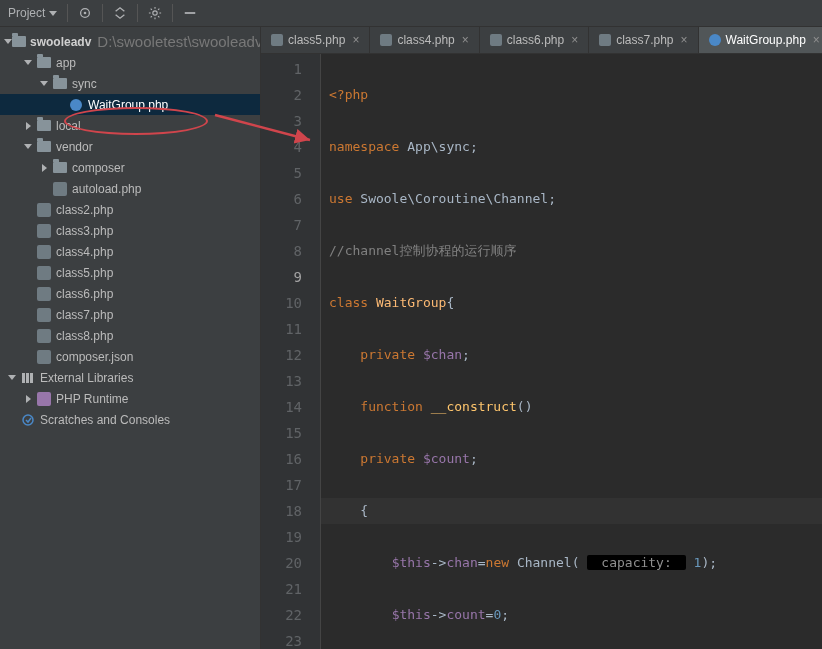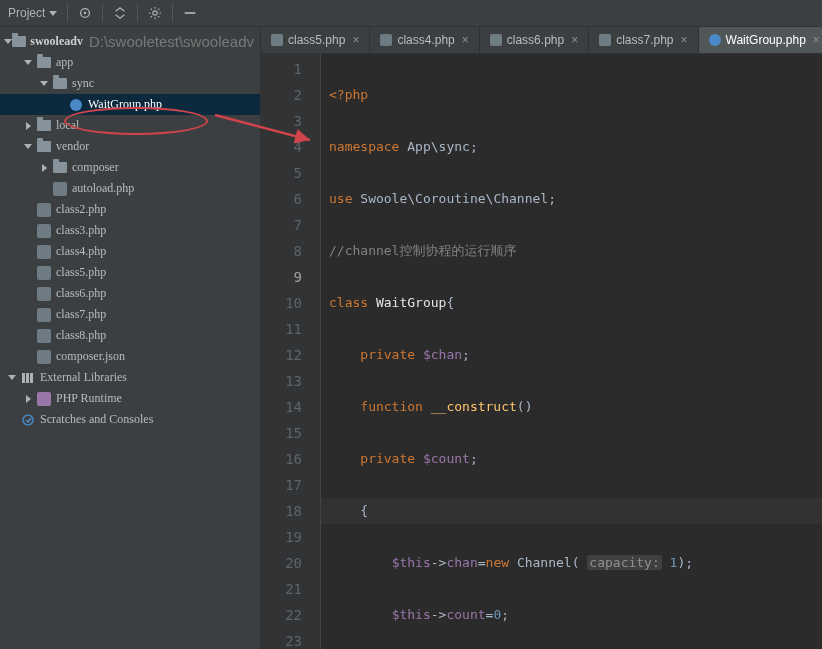--- a/index.html
+++ b/index.html
@@ -19,21 +19,21 @@
   .node{display:flex;align-items:center;height:21px;padding-right:6px;white-space:nowrap;color:#bbbbbb;}
   .node .arrow{width:16px;display:flex;justify-content:center;}
   .node .ic{width:16px;height:16px;margin-right:4px;display:flex;align-items:center;justify-content:center;}
   .folder-ic{width:14px;height:11px;background:#87939a;border-radius:1px;position:relative;}
   .folder-ic:before{content:"";position:absolute;top:-3px;left:0;width:6px;height:3px;background:#87939a;border-radius:1px 1px 0 0;}
   .php-ic{width:14px;height:14px;background:#9876aa;border-radius:2px;}
   .php-ic2{width:14px;height:14px;background:#6f7b82;border-radius:2px;}
   .json-ic{width:14px;height:14px;background:#6f7b82;border-radius:2px;}
   .class-ic{width:12px;height:12px;border-radius:50%;background:#4a88c7;}
   .node.sel{background:#0d293e;color:#ffffff;}
-  .node .txt{color:inherit;font-family:Liberation Serif, serif;}
+  .node .txt{color:inherit;}
   .node .dim{color:#787878;margin-left:6px;font-size:15px;}
   .indent0{padding-left:4px;}
   .indent1{padding-left:20px;}
   .indent2{padding-left:36px;}
   .indent3{padding-left:52px;}
   
   .ellipse{position:absolute;border:2px solid #d0454c;border-radius:50%/50%;width:140px;height:24px;left:64px;top:107px;pointer-events:none;}
   .arrow-anno{position:absolute;left:210px;top:100px;pointer-events:none;}
   
   .editor{flex:1;display:flex;flex-direction:column;min-width:0;}
@@ -46,23 +46,23 @@
   .gut div{height:26px;}
   .gut .cur{color:#a3a3a3;}
   .code{flex:1;font-family:Consolas,monospace;font-size:13px;line-height:26px;color:#a9b7c6;white-space:pre;padding-top:2px;overflow:hidden;}
   .code .row{height:26px;padding-left:8px;}
   .code .row.cur{background:#323232;}
   .k{color:#cc7832;}
   .v{color:#9876aa;}
   .f{color:#ffc66d;}
   .c{color:#808080;}
   .n{color:#6897bb;}
-  .hint{background:#404040;color:#909090;padding:0 2px;border-radius:2px;}
+  .hint{background:#000000;color:#909090;padding:0 14px;border-radius:2px;}
   .box{color:#a9b7c6;}
-  .class-name{color:#e5e5e5;}
+  .class-name{color:#fdba74;}
   .root{position:relative;}
 </style>
 </head>
 <body>
 
 <div class="root">
 
   <div class="toolbar">
     <div class="tb-btn">
       <span>Project</span>

